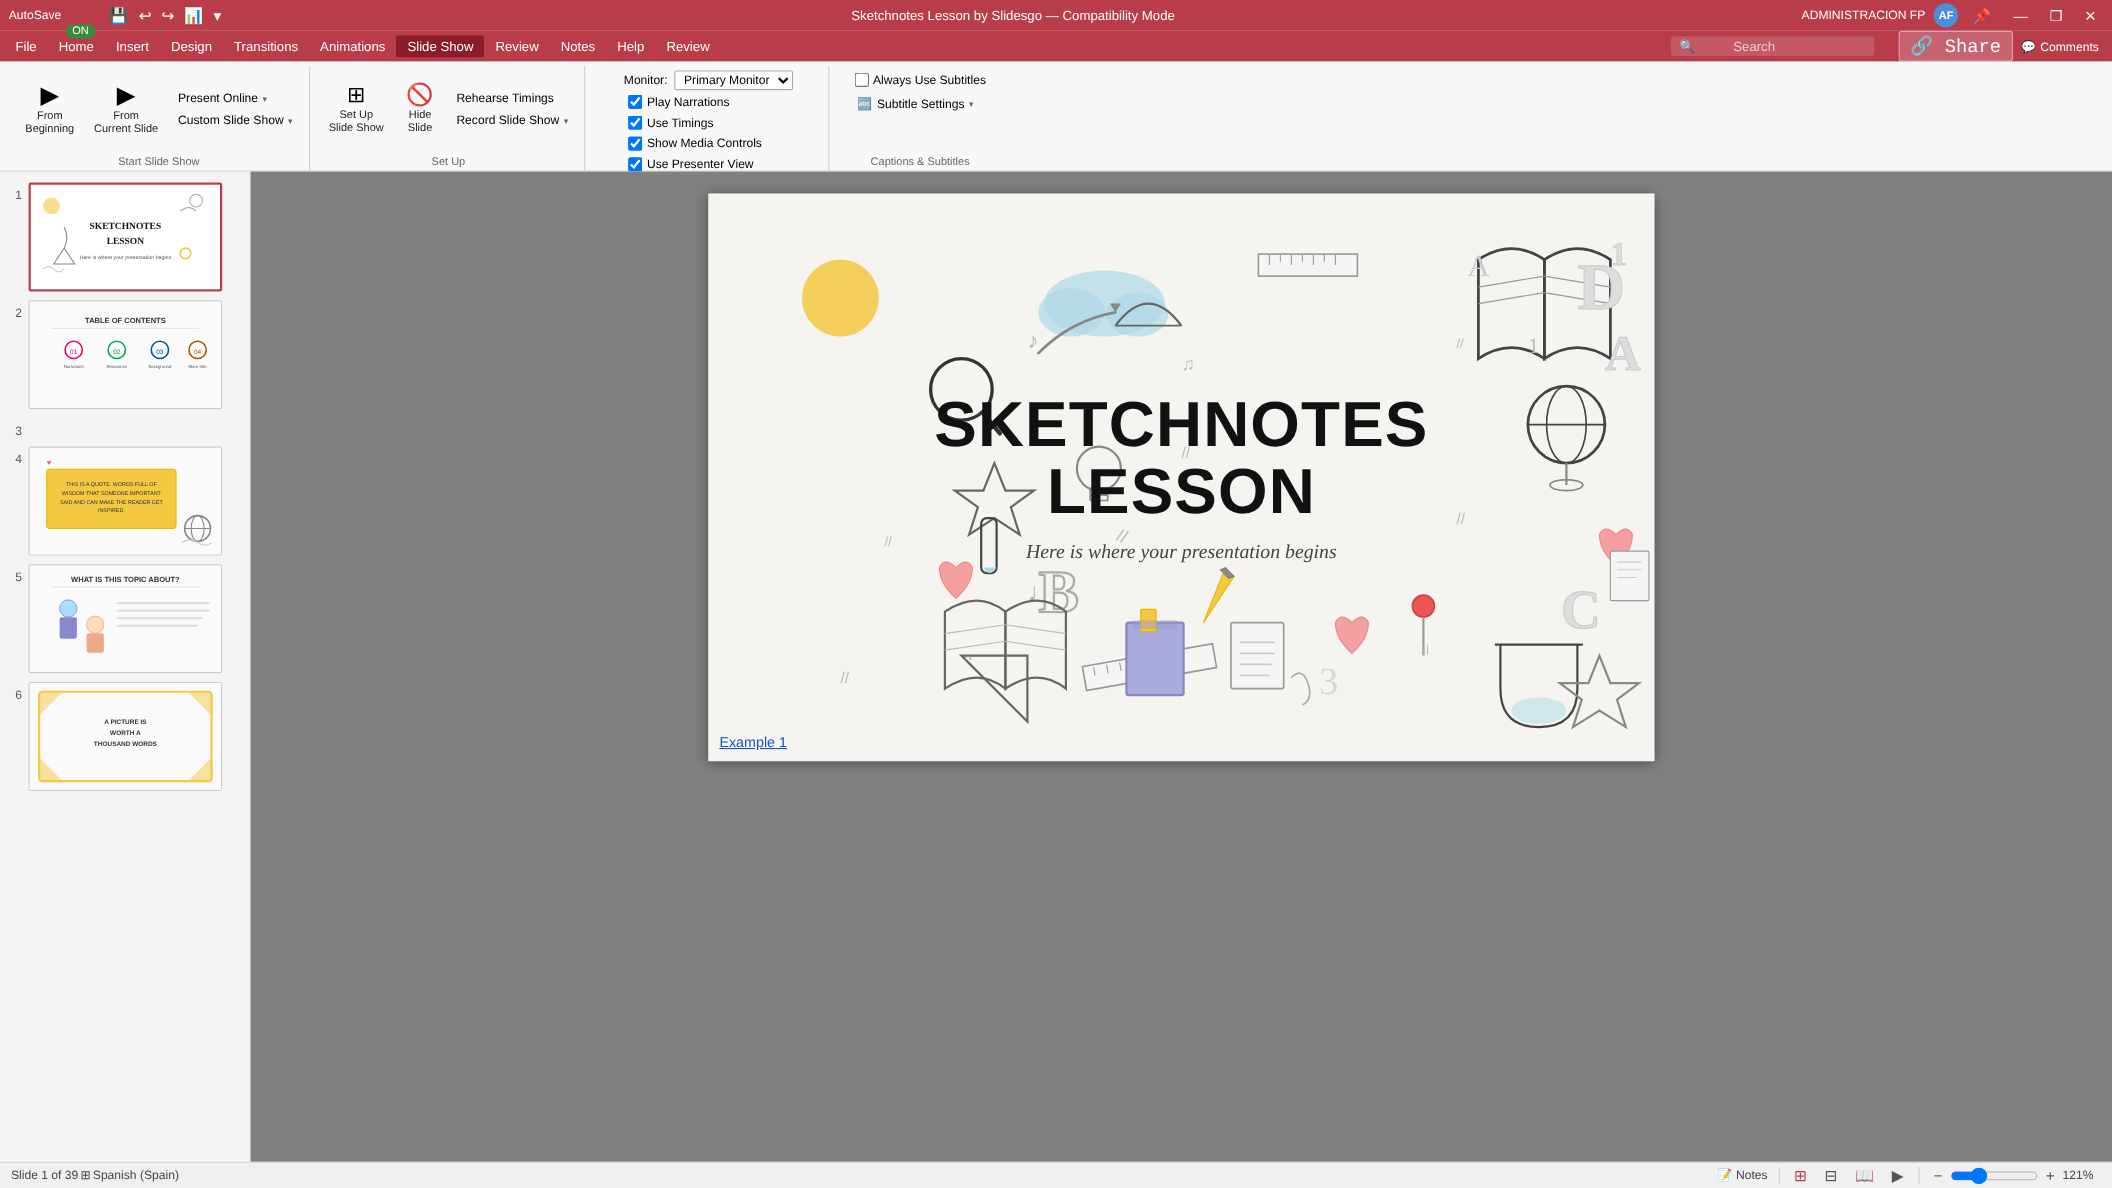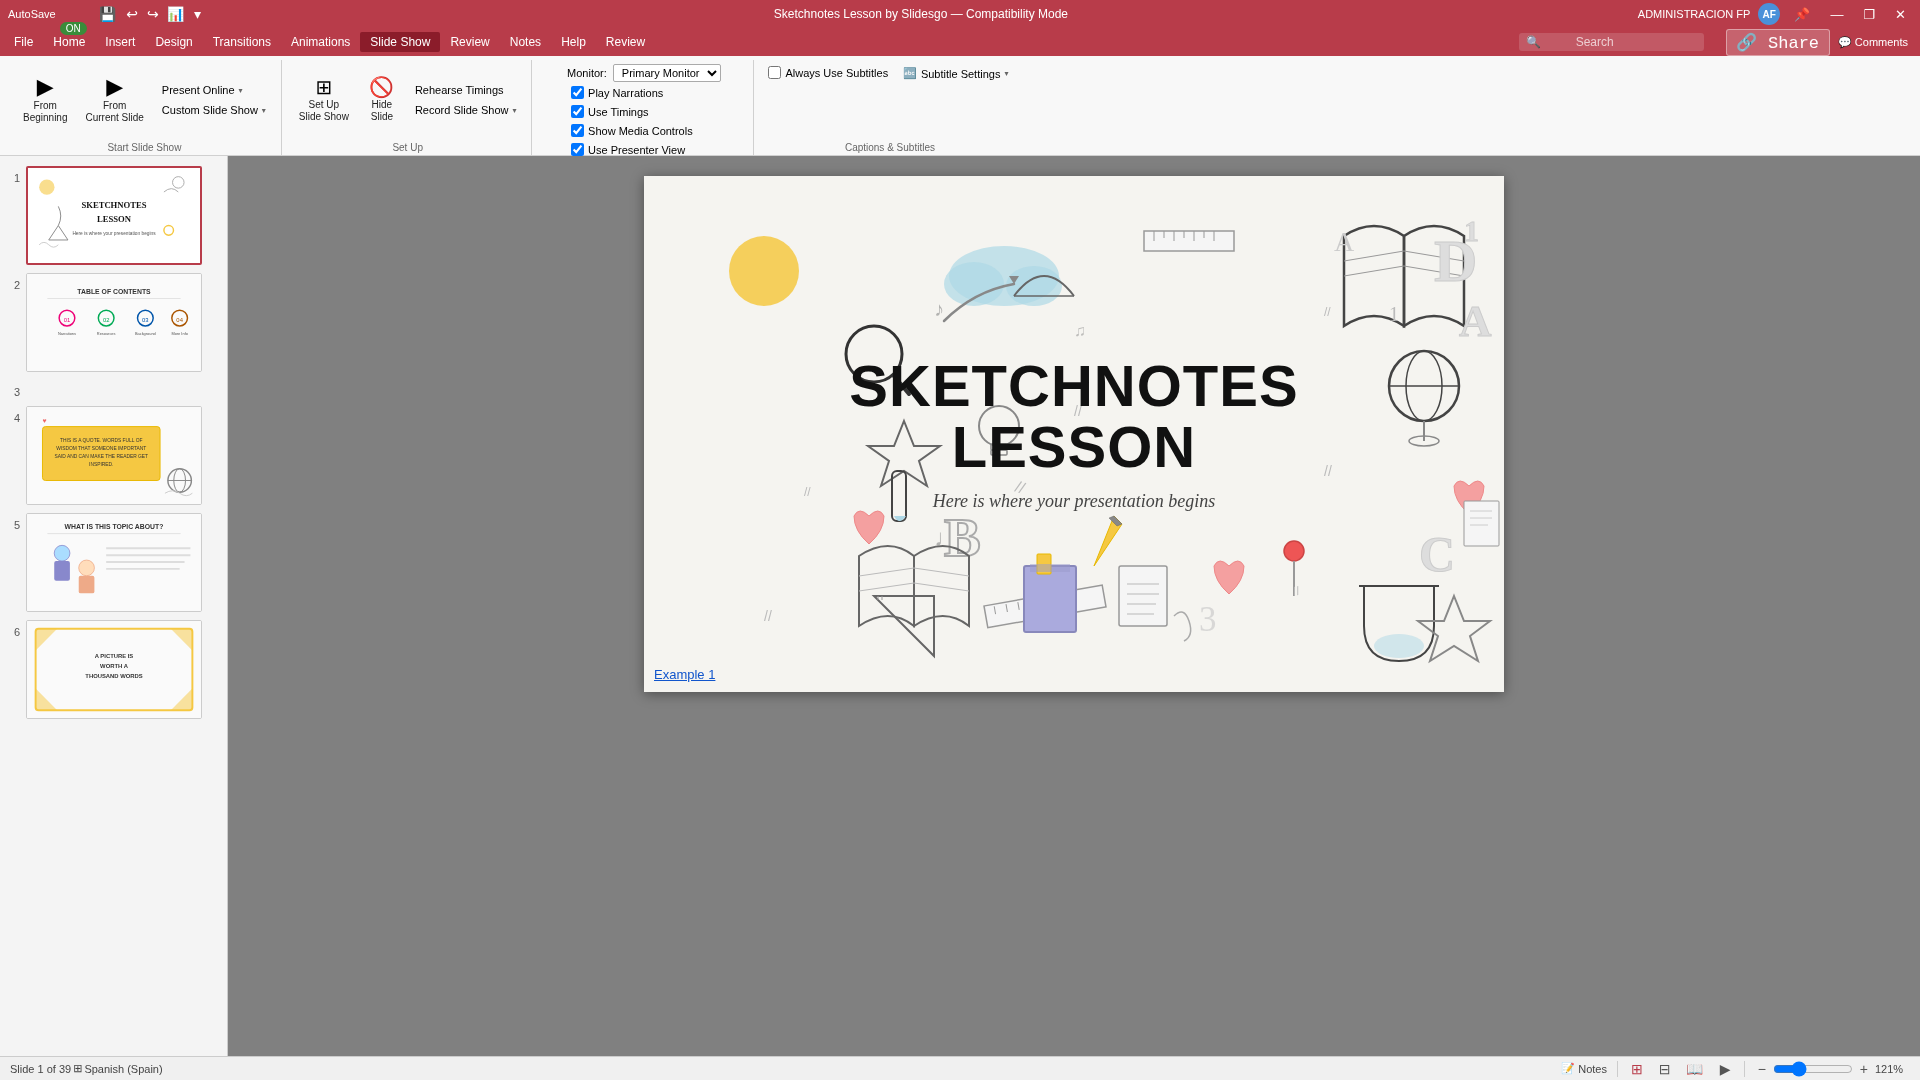--- a/index.html
+++ b/index.html
@@ -311,21 +311,21 @@
         <input type="checkbox" checked="" style=""> Show Media Controls
       </label>
       <label class="checkbox-item">
         <input type="checkbox" checked="" style=""> Use Presenter View
       </label>
     </div>
     <div class="ribbon-group-label">Monitors</div>
   </div>
 
   <div class="ribbon-group" style="min-width:160px;">
-    <div class="ribbon-group-content" style="flex-direction:row;align-items:flex-start;gap:4px;">
+    <div class="ribbon-group-content" style="flex-direction:column;align-items:flex-start;gap:4px;">
       <label class="checkbox-item">
         <input type="checkbox" style=""> Always Use Subtitles
       </label>
       <button class="ribbon-small-btn">
         <span>🔤</span> Subtitle Settings <span class="dropdown-arrow">▾</span>
       </button>
     </div>
     <div class="ribbon-group-label">Captions &amp; Subtitles</div>
   </div>
 </div>

